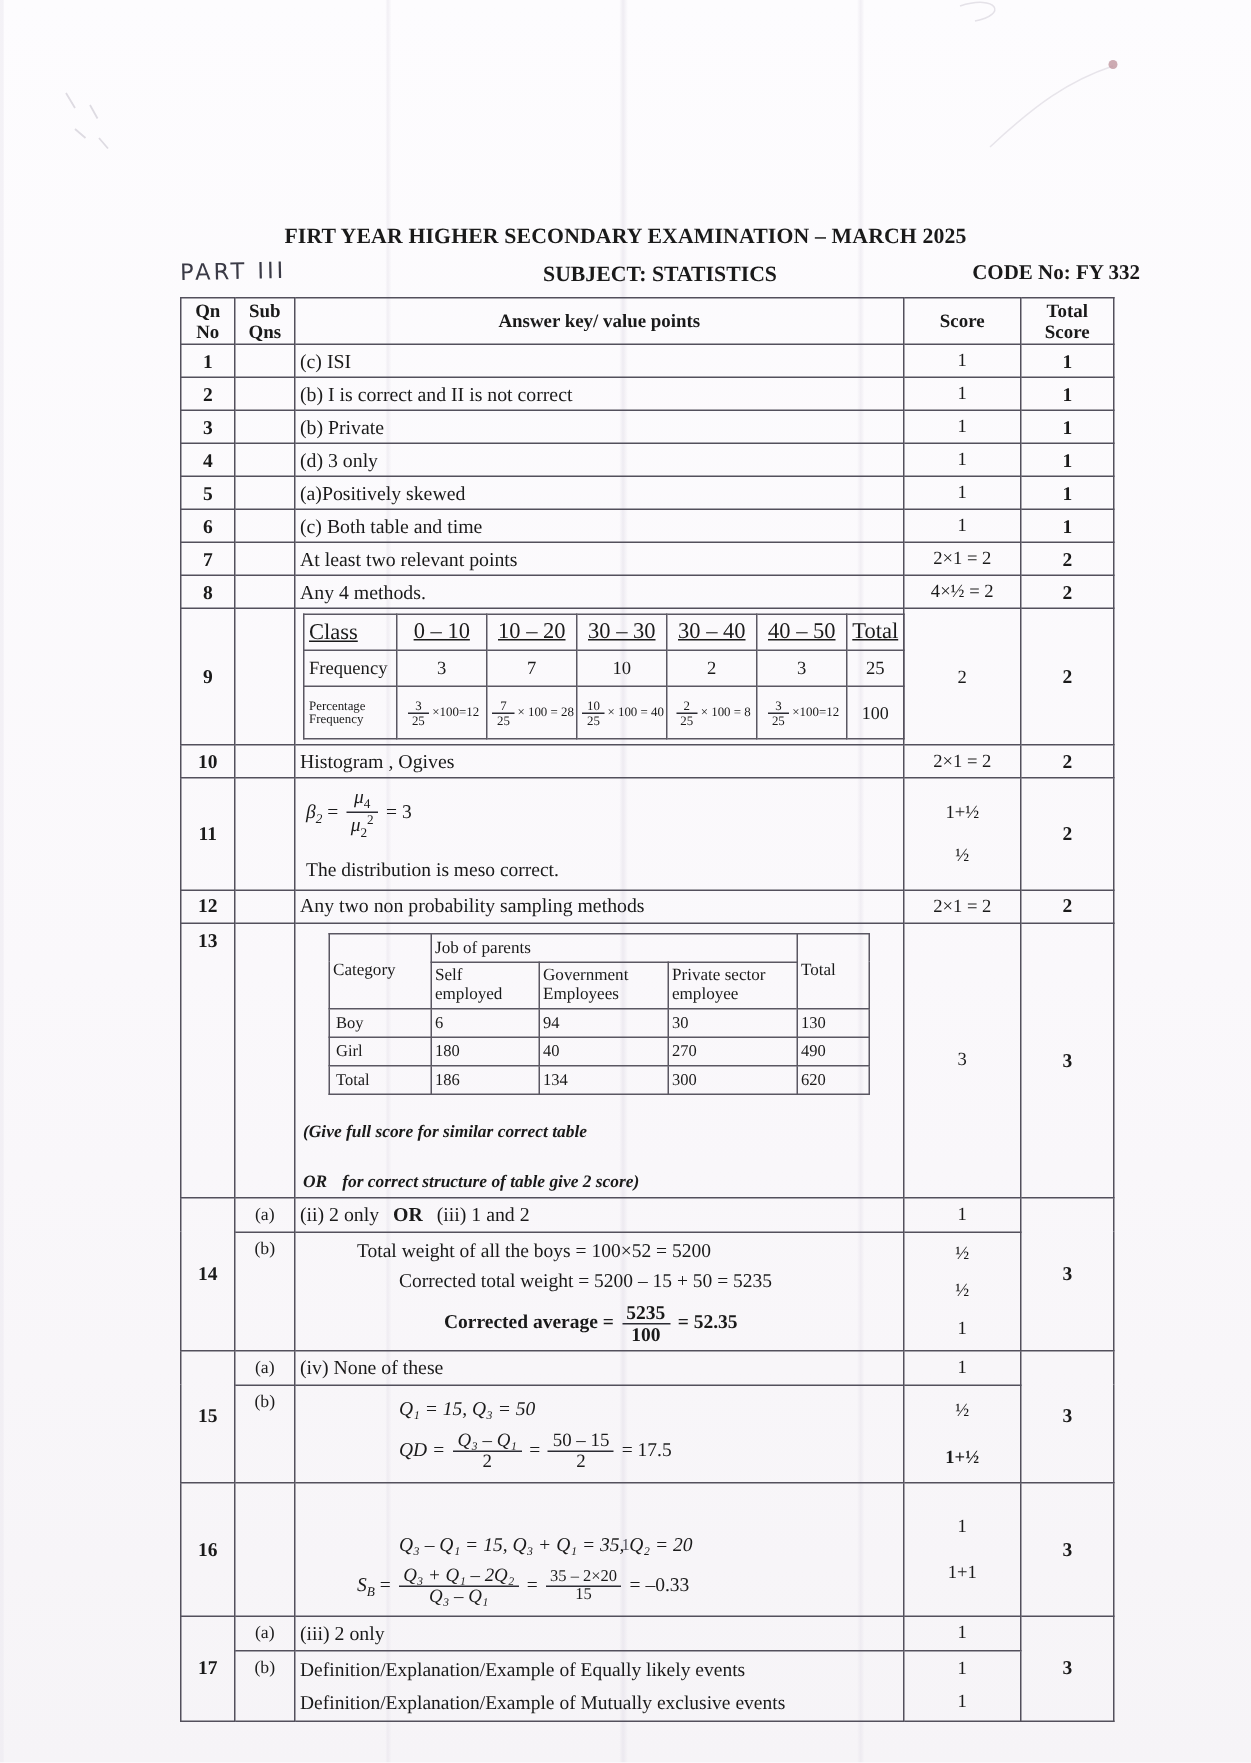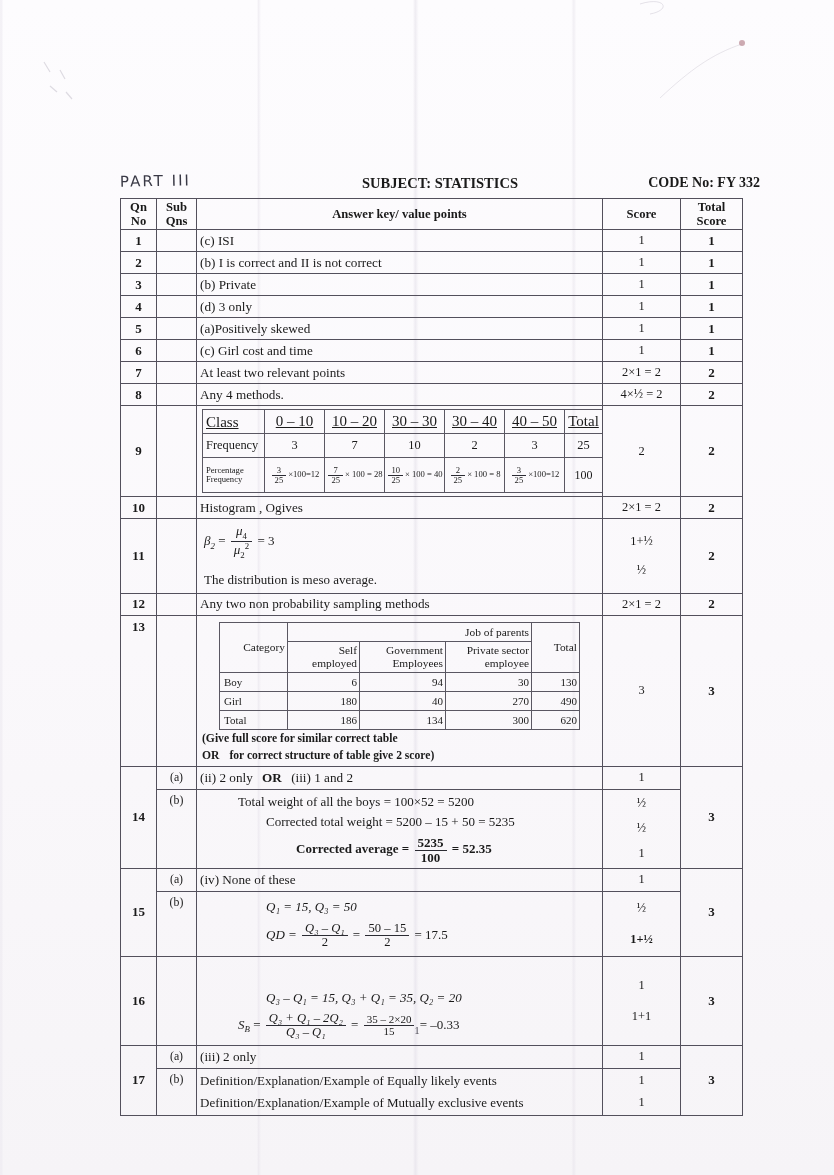--- a/index.html
+++ b/index.html
@@ -85,26 +85,26 @@
   table.freq tr.fr-cls td{height:19px;font-size:15px;text-decoration:underline;}
   table.freq tr.fr-frq td{height:19px;font-size:12.4px;}
   table.freq tr.fr-pct td{height:30px;font-size:8.6px;font-family:Liberation Serif, serif;}
   table.freq tr.fr-pct td .frac{font-size:8.6px;}
 
   
   table.cont{
     border-collapse:collapse;table-layout:fixed;
     width:360px;margin:5px auto 1px auto;font-size:11.4px;
   }
-  table.cont td,table.cont th{border:1px solid #5a5762;text-align:right;padding:1px 2px;font-weight:normal;}
+  table.cont td,table.cont th{border:1px solid #5a5762;text-align:left;padding:1px 2px;font-weight:normal;}
   table.cont td.lft{text-align:left;padding-left:4px;}
   table.cont tr.c-h1 td{height:16px;}
   table.cont tr.c-h2 td{height:28px;line-height:1.08;}
   table.cont tr.c-b td{height:16px;font-size:11px;}
-  .note{font-weight:bold;font-size:11.6px;line-height:1.2;padding:1px 0 2px 2px;}
+  .note{font-style:italic;font-weight:bold;font-size:11.6px;line-height:1.2;padding:17px 0 2px 2px;}
   .note .ornote{margin-right:10px;}
 
   
   .work{line-height:1.5;font-size:13px;}
   .work .ln{white-space:nowrap;}
   .indent1{padding-left:38px;}
   .indent2{padding-left:66px;}
   .indent3{padding-left:96px;font-weight:bold;}
 
   .score-stack{display:flex;flex-direction:column;justify-content:space-around;height:100%;}
@@ -123,20 +123,21 @@
 
 <svg class="smudge" style="left:0;top:0;width:834px;height:130px;" viewBox="0 0 834 130">
   <path d="M640 4 C665 -4 672 10 650 14" stroke="#9b93a8" stroke-width="1" fill="none" opacity=".5"></path>
   <path d="M660 98 C690 70 712 54 742 44" stroke="#a79fb2" stroke-width="1" fill="none" opacity=".5"></path>
   <circle cx="742" cy="43" r="3" fill="#7d2436" opacity=".75"></circle>
   <path d="M44 62 l6 10 M60 70 l5 9 M50 86 l7 6 M66 92 l6 7" stroke="#8d8599" stroke-width="1.2" fill="none" opacity=".55"></path>
 </svg>
 
 <div class="sheet">
 
+  <div class="hdr hdr-exam">FIRT YEAR HIGHER SECONDARY EXAMINATION – MARCH 2025</div>
 
   <div class="hdr-row3">
     <span class="hdr-part">PART III</span>
     <span class="hdr-subject">SUBJECT: STATISTICS</span>
     <span class="hdr-code">CODE No: FY 332</span>
   </div>
 
   <table class="main">
     <colgroup>
       <col class="c-qn">
@@ -196,21 +197,21 @@
       <tr class="r-obj">
         <td class="qn">5</td>
         <td class="sub"></td>
         <td class="ans">(a)Positively skewed</td>
         <td class="score">1</td>
         <td class="total">1</td>
       </tr>
       <tr class="r-obj">
         <td class="qn">6</td>
         <td class="sub"></td>
-        <td class="ans">(c) Girl cost and time</td>
+        <td class="ans">(c) Both table and time</td>
         <td class="score">1</td>
         <td class="total">1</td>
       </tr>
       <tr class="r-obj">
         <td class="qn">7</td>
         <td class="sub"></td>
         <td class="ans">At least two relevant points</td>
         <td class="score">2×1 = 2</td>
         <td class="total">2</td>
       </tr>
@@ -284,21 +285,21 @@
         <td class="ans">
           <div class="work" style="padding:4px 0 2px 4px;">
             <span class="math">β</span><sub class="math">2</sub>
             <span class="up"> = </span>
             <span class="frac" style="font-size:13px;">
               <span class="num"><i>μ</i><sub>4</sub></span>
               <span class="den"><i>μ</i><sub>2</sub><sup>2</sup></span>
             </span>
             <span class="up">= 3</span>
           </div>
-          <div class="work" style="padding:8px 0 2px 4px;">The distribution is meso average.</div>
+          <div class="work" style="padding:8px 0 2px 4px;">The distribution is meso correct.</div>
         </td>
         <td class="score">
           <div class="score-stack" style="height:58px;">
             <span>1+½</span>
             <span>½</span>
           </div>
         </td>
         <td class="total">2</td>
       </tr>
 

